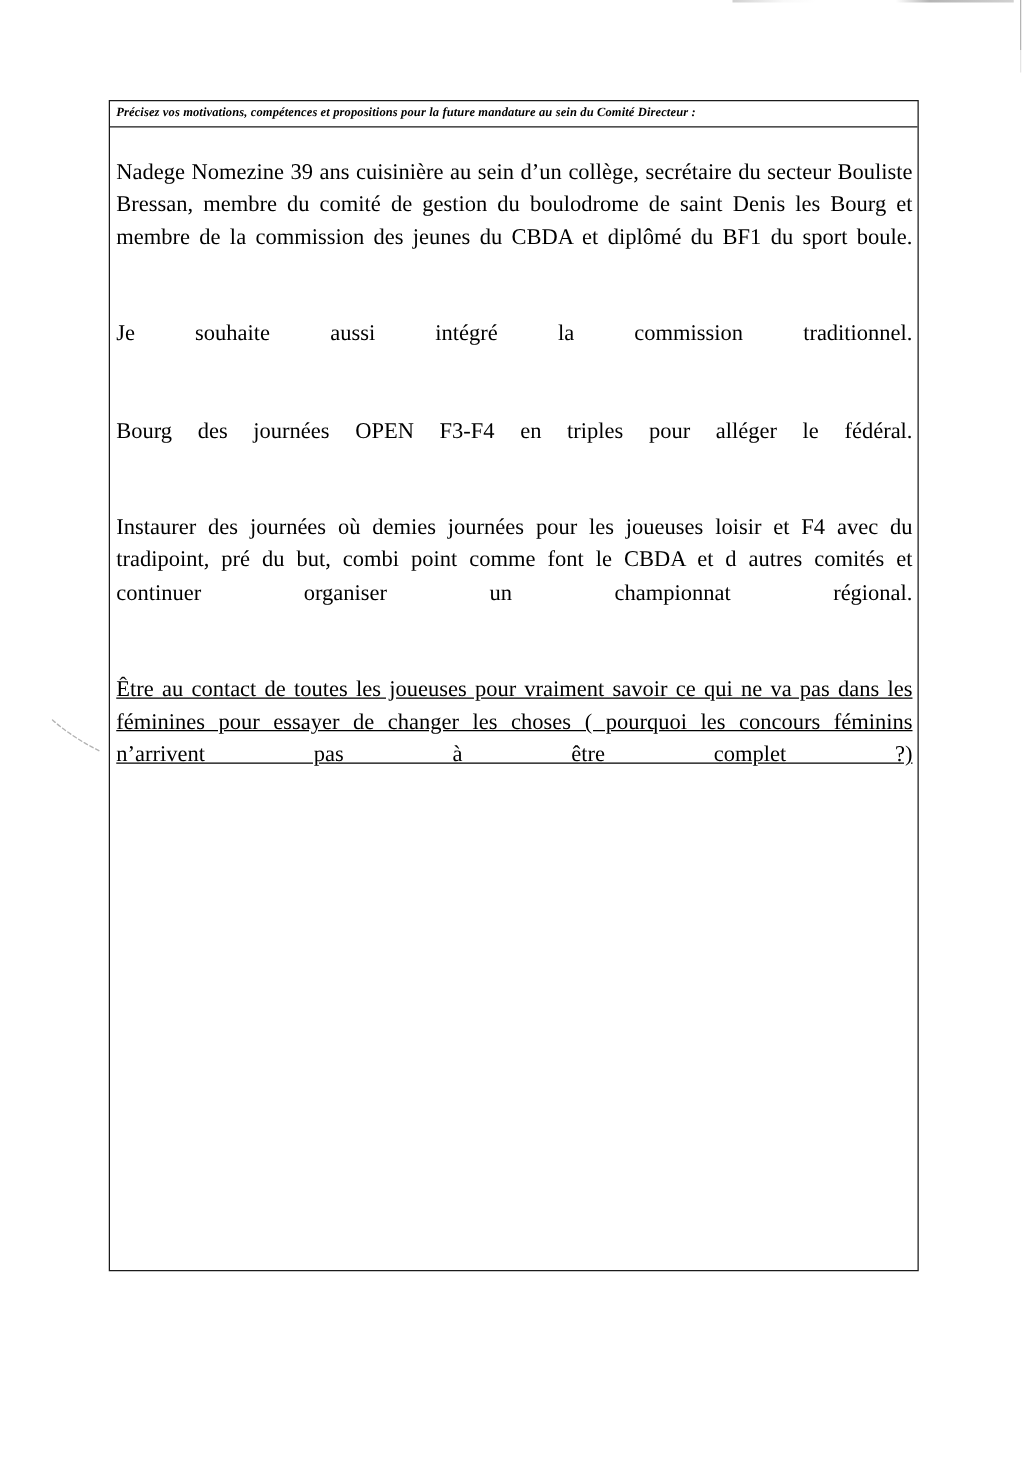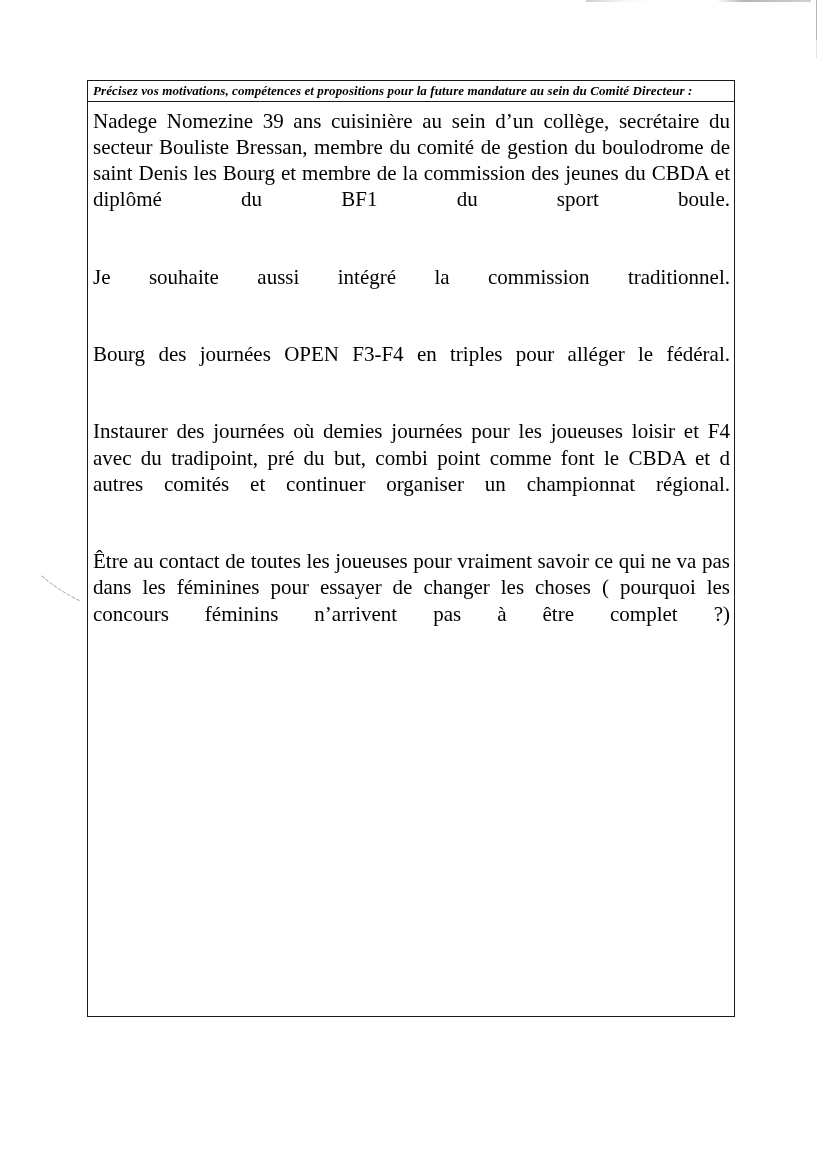--- a/index.html
+++ b/index.html
@@ -70,42 +70,43 @@
     border: 1px solid #1a1a1a;
     background: #ffffff;
   }
 
   .box-header {
     box-sizing: border-box;
     border-bottom: 1px solid #1a1a1a;
     padding: 3px 5px 2px 5px;
     font-style: italic;
     font-weight: bold;
-    font-size: 13px;
+    font-size: 10px;
     line-height: 14.5px;
     letter-spacing: 0.1px;
     text-align: left;
   }
 
   .box-body {
     box-sizing: border-box;
     padding: 6px 4px 4px 5px;
   }
 
   .para {
-    font-size: 21px;
+    font-size: 18px;
     line-height: 26.2px;
     text-align: justify;
     text-justify: inter-word;
-    margin: 0 0 25px 0;
+    margin: 16px 0 25px 0;
     hyphens: none;
     -webkit-hyphens: none;
   }
   .para:last-child {
     margin-bottom: 0;
+    text-decoration: underline;
   }
   
   .para::after {
     content: "";
     display: inline-block;
     width: 100%;
   }
 </style>
 </head>
 <body>

